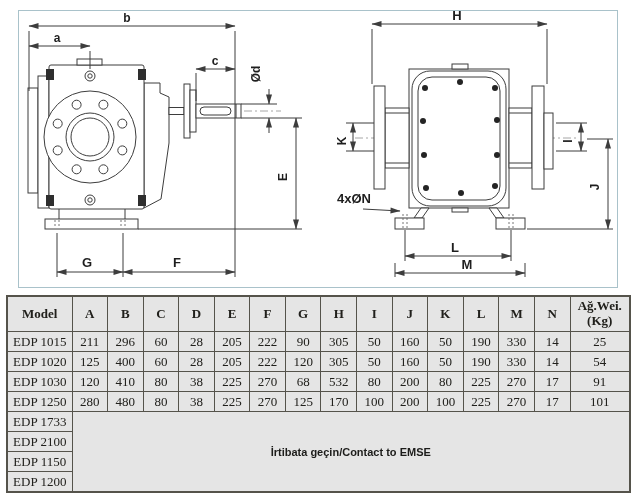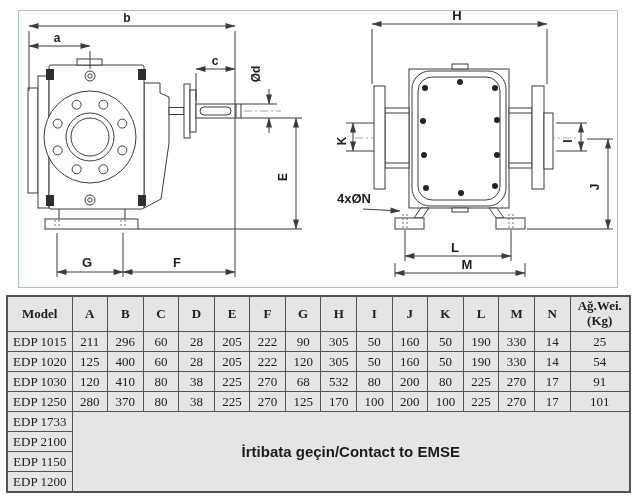--- a/index.html
+++ b/index.html
@@ -19,21 +19,21 @@
   svg text.big{font-size:13px;}
   
   .spec-table{position:absolute;left:6px;top:295px;width:625px;border-collapse:collapse;
               table-layout:fixed;background:#e5e5e5;color:#21201c;
               font-family:"Liberation Serif",serif;border:2px solid #55534b;}
   .spec-table th,.spec-table td{border:1px solid #55534b;text-align:center;padding:0 1px;}
   .spec-table th{font-size:13px;font-weight:bold;height:34px;line-height:1.15;}
   .spec-table td{font-size:13px;height:19px;}
   .spec-table td.model-cell{font-size:13px;}
   .spec-table td.contact-cell{font-family:"Liberation Sans",sans-serif;font-weight:bold;
-              font-size:15px;color:#1c1c1a;}
+              font-size:11px;color:#1c1c1a;}
 </style>
 </head>
 <body>
 
 <div class="sheet">
 
   <div class="drawing-frame">
     <svg width="598" height="276" viewBox="0 0 598 276">
       <defs>
         <marker id="arw" viewBox="0 0 10 8" markerWidth="11" markerHeight="8" refX="9.5" refY="4" orient="auto-start-reverse">
@@ -291,21 +291,21 @@
           <td>200</td>
           <td>80</td>
           <td>225</td>
           <td>270</td>
           <td>17</td>
           <td>91</td>
         </tr>
         <tr>
           <td class="model-cell">EDP 1250</td>
           <td>280</td>
-          <td>370</td>
+          <td>480</td>
           <td>80</td>
           <td>38</td>
           <td>225</td>
           <td>270</td>
           <td>125</td>
           <td>170</td>
           <td>100</td>
           <td>200</td>
           <td>100</td>
           <td>225</td>

